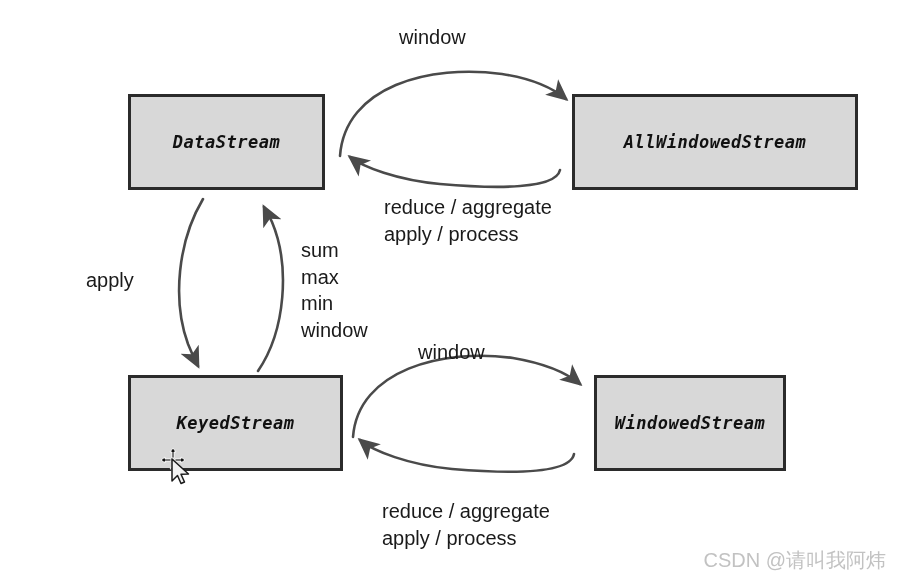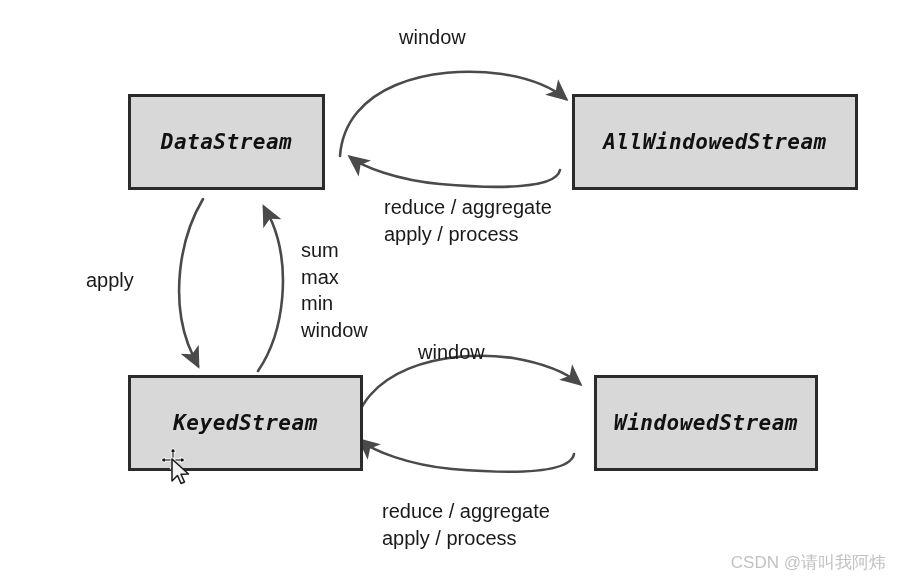--- a/index.html
+++ b/index.html
@@ -29,41 +29,41 @@
     background: #d8d8d8;
     border: 3px solid #2b2b2b;
     display: flex;
     align-items: center;
     justify-content: center;
   }
   .node-label {
     font-family: "DejaVu Sans Mono", "Liberation Mono", monospace;
     font-style: italic;
     font-weight: bold;
-    font-size: 21px;
+    font-size: 17px;
     color: #111111;
     letter-spacing: 0.5px;
     white-space: nowrap;
   }
   .edge-label {
     position: absolute;
     font-family: "Liberation Sans", sans-serif;
     font-size: 20px;
     color: #1a1a1a;
     white-space: nowrap;
     line-height: 1.32;
   }
   .edge-label.stack { line-height: 1.33; }
   .edge-label .line { display: block; }
   .watermark {
     position: absolute;
     right: 14px;
     bottom: 10px;
     font-family: "Liberation Sans", sans-serif;
-    font-size: 17px;
+    font-size: 20px;
     color: #c2c2c2;
     white-space: nowrap;
   }
   .cursor-layer {
     position: absolute;
     pointer-events: none;
   }
 </style>
 </head>
 <body>
@@ -91,25 +91,25 @@
   </svg>
 
   <div class="node" style="left:128px; top:94px; width:197px; height:96px;">
     <span class="node-label">DataStream</span>
   </div>
 
   <div class="node" style="left:572px; top:94px; width:286px; height:96px;">
     <span class="node-label">AllWindowedStream</span>
   </div>
 
-  <div class="node" style="left:128px; top:375px; width:235px; height:96px;">
+  <div class="node" style="left:128px; top:375px; width:215px; height:96px;">
     <span class="node-label">KeyedStream</span>
   </div>
 
-  <div class="node" style="left:594px; top:375px; width:224px; height:96px;">
+  <div class="node" style="left:594px; top:375px; width:192px; height:96px;">
     <span class="node-label">WindowedStream</span>
   </div>
 
   <div class="edge-label" style="left:399px; top:24px;">
     <span class="line">window</span>
   </div>
 
   <div class="edge-label stack" style="left:384px; top:194px;">
     <span class="line">reduce / aggregate</span>
     <span class="line">apply / process</span>

